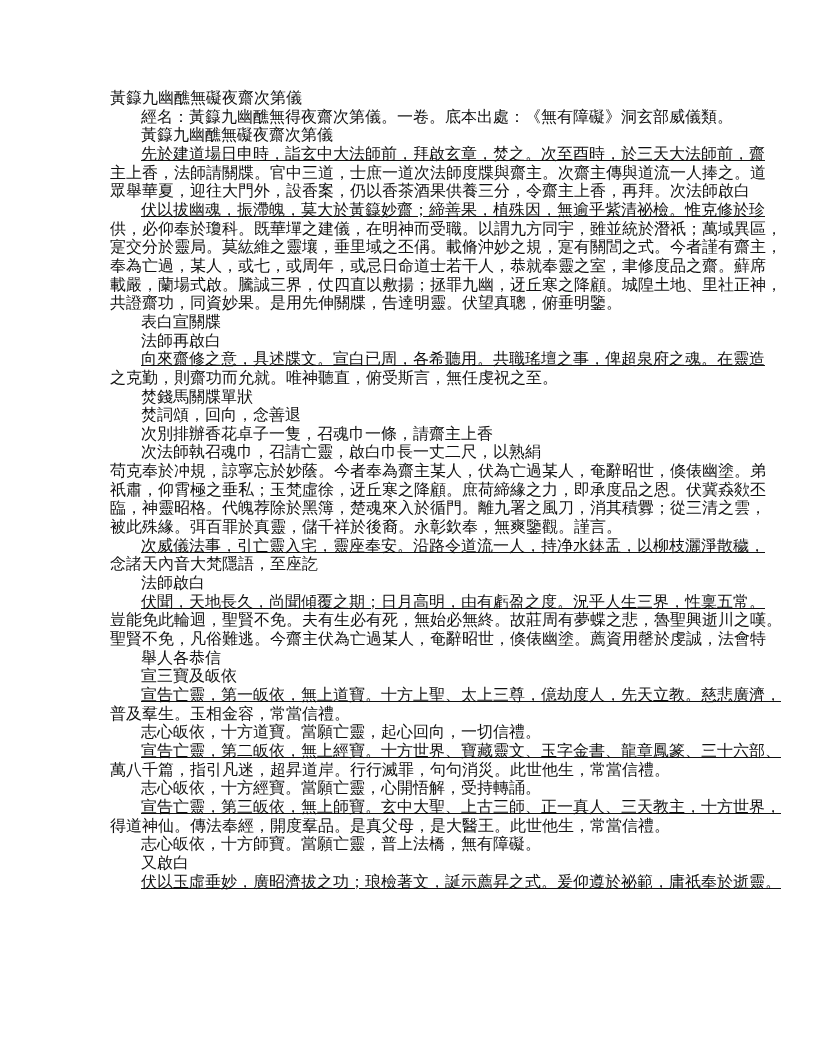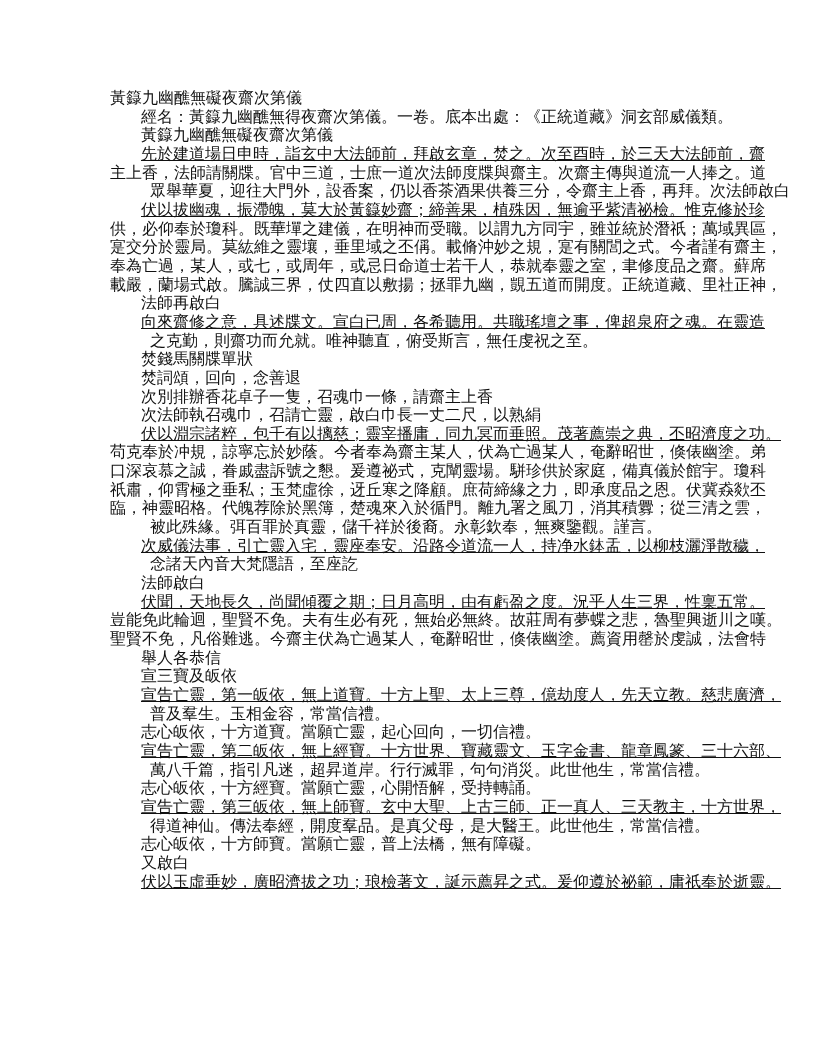--- a/index.html
+++ b/index.html
@@ -26,21 +26,20 @@
     line-height: 18.67px;
     font-size: 16px;
     white-space: nowrap;
     overflow: visible;
     text-align: justify;
     text-align-last: justify;
     letter-spacing: 0;
   }
   .line.last {
     text-align-last: left;
-    margin-left: 40px;
   }
   .line.indent {
     padding-left: 31px;
   }
   .line.indent.full {
     width: 567px;
     text-decoration: underline;
   }
   .line.full {
     width: 598px;
@@ -49,47 +48,47 @@
     text-align-last: left;
   }
 </style>
 </head>
 <body>
 
 <div class="page">
 
   <div class="line heading">黃籙九幽醮無礙夜齋次第儀</div>
 
-  <div class="line indent heading">經名：黃籙九幽醮無得夜齋次第儀。一卷。底本出處：《正統道藏》洞玄部威儀類。</div>
+  <div class="line indent heading">經名：黃籙九幽醮無得夜齋次第儀。一卷。底本出處：《無有障礙》洞玄部威儀類。</div>
 
   <div class="line indent heading">黃籙九幽醮無礙夜齋次第儀</div>
 
   <div class="line indent full">先於建道場日申時，詣玄中大法師前，拜啟玄章，焚之。次至酉時，於三天大法師前，齋</div>
   <div class="line full">主上香，法師請關牒。官中三道，士庶一道次法師度牒與齋主。次齋主傳與道流一人捧之。道</div>
   <div class="line full last">眾舉華夏，迎往大門外，設香案，仍以香茶酒果供養三分，令齋主上香，再拜。次法師啟白</div>
 
   <div class="line indent full">伏以拔幽魂，振滯魄，莫大於黃籙妙齋；締善果，植殊因，無逾乎紫清祕檢。惟克修於珍</div>
   <div class="line full">供，必仰奉於瓊科。既華墠之建儀，在明神而受職。以謂九方同宇，雖並統於潛祇；萬域異區，</div>
   <div class="line full">寔交分於靈局。莫紘維之靈壤，垂里域之丕偁。載脩沖妙之規，寔有關閭之式。今者謹有齋主，</div>
   <div class="line full">奉為亡過，某人，或七，或周年，或忌日命道士若干人，恭就奉靈之室，聿修度品之齋。蘚席</div>
-  <div class="line full">載嚴，蘭場式啟。騰誠三界，仗四直以敷揚；拯罪九幽，覬五道而開度。正統道藏、里社正神，</div>
+  <div class="line full">載嚴，蘭場式啟。騰誠三界，仗四直以敷揚；拯罪九幽，迓丘寒之降顧。城隍土地、里社正神，</div>
+  <div class="line full last">共證齋功，同資妙果。是用先伸關牒，告達明靈。伏望真聰，俯垂明鑒。</div>
 
+  <div class="line indent heading">表白宣關牒</div>
   <div class="line indent heading">法師再啟白</div>
 
   <div class="line indent full">向來齋修之意，具述牒文。宣白已周，各希聽用。共職瑤壇之事，俾超泉府之魂。在靈造</div>
   <div class="line full last">之克勤，則齋功而允就。唯神聽直，俯受斯言，無任虔祝之至。</div>
 
   <div class="line indent heading">焚錢馬關牒單狀</div>
   <div class="line indent heading">焚詞頌，回向，念善退</div>
   <div class="line indent heading">次別排辦香花卓子一隻，召魂巾一條，請齋主上香</div>
   <div class="line indent heading">次法師執召魂巾，召請亡靈，啟白巾長一丈二尺，以熟絹</div>
 
-  <div class="line indent full">伏以淵宗諸粹，包千有以摛慈；靈宰播庸，同九冥而垂照。茂著薦崇之典，丕昭濟度之功。</div>
   <div class="line full">苟克奉於冲規，諒寧忘於妙蔭。今者奉為齋主某人，伏為亡過某人，奄辭昭世，倏俵幽塗。弟</div>
-  <div class="line full">口深哀慕之誠，眷戚盡訴號之懇。爰遵祕式，克闡靈場。駢珍供於家庭，備真儀於館宇。瓊科</div>
   <div class="line full">祇肅，仰霄極之垂私；玉梵虛徐，迓丘寒之降顧。庶荷締緣之力，即承度品之恩。伏冀猋欻丕</div>
   <div class="line full">臨，神靈昭格。代魄荐除於黑簿，楚魂來入於循門。離九署之風刀，消其積釁；從三清之雲，</div>
   <div class="line full last">被此殊緣。弭百罪於真靈，儲千祥於後裔。永彰欽奉，無爽鑒觀。謹言。</div>
 
   <div class="line indent full">次威儀法事，引亡靈入宅，靈座奉安。沿路令道流一人，持净水鉢盂，以柳枝灑淨散穢，</div>
   <div class="line full last">念諸天內音大梵隱語，至座訖</div>
 
   <div class="line indent heading">法師啟白</div>
 
   <div class="line indent full">伏聞，天地長久，尚聞傾覆之期；日月高明，由有虧盈之度。況乎人生三界，性稟五常。</div>

